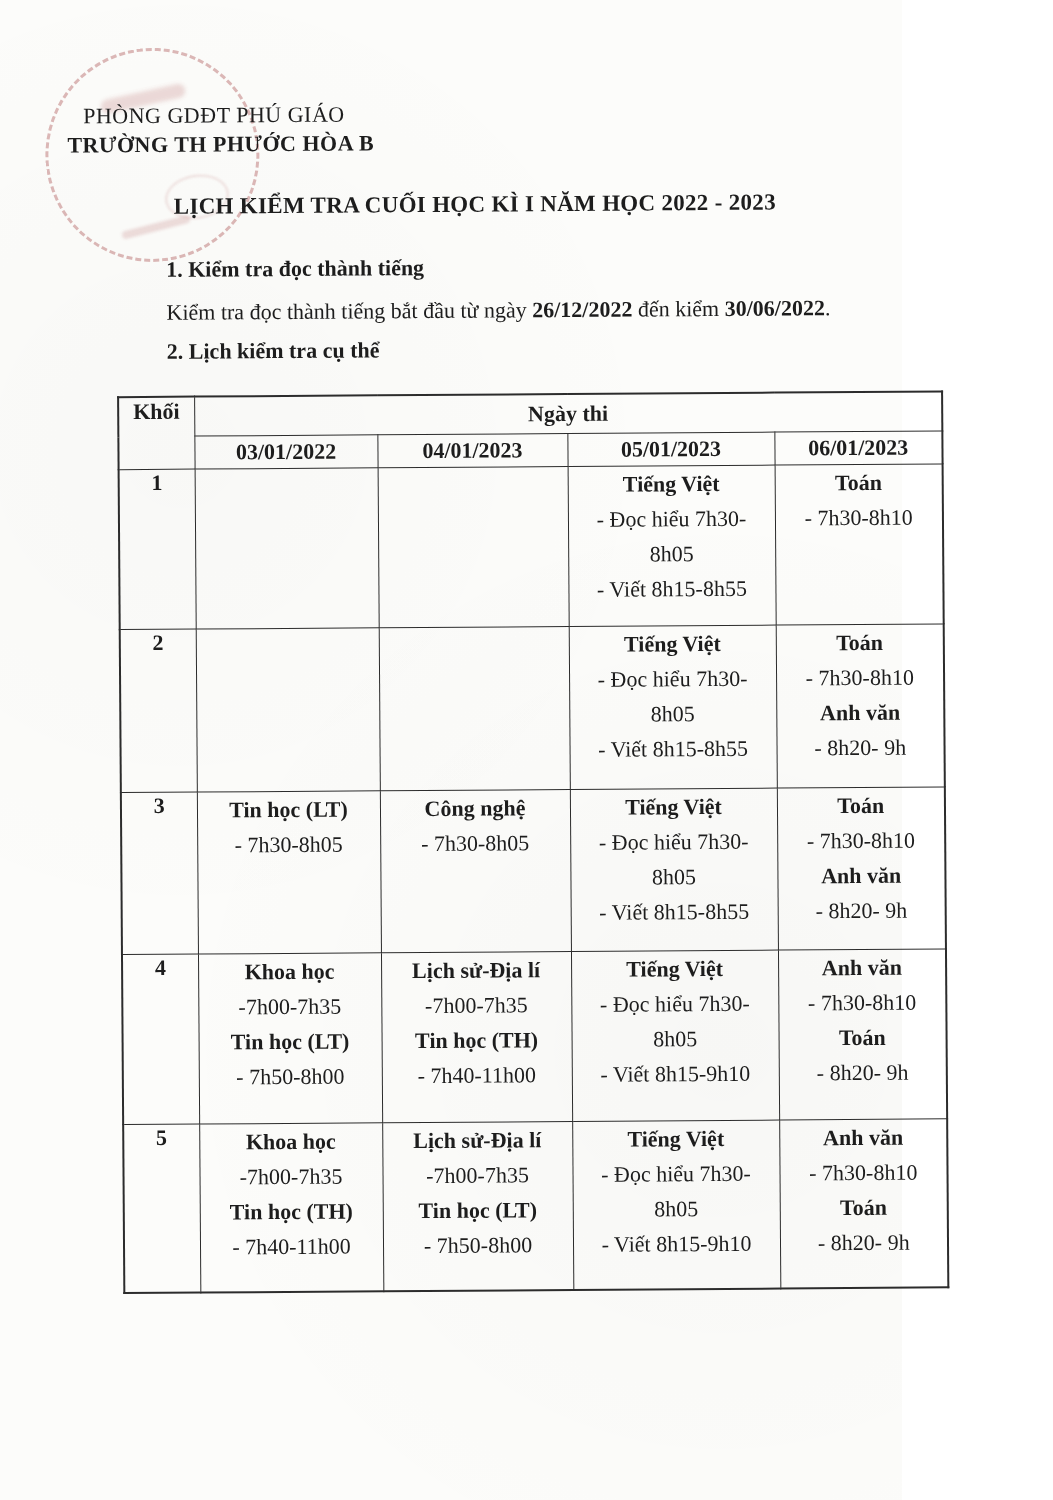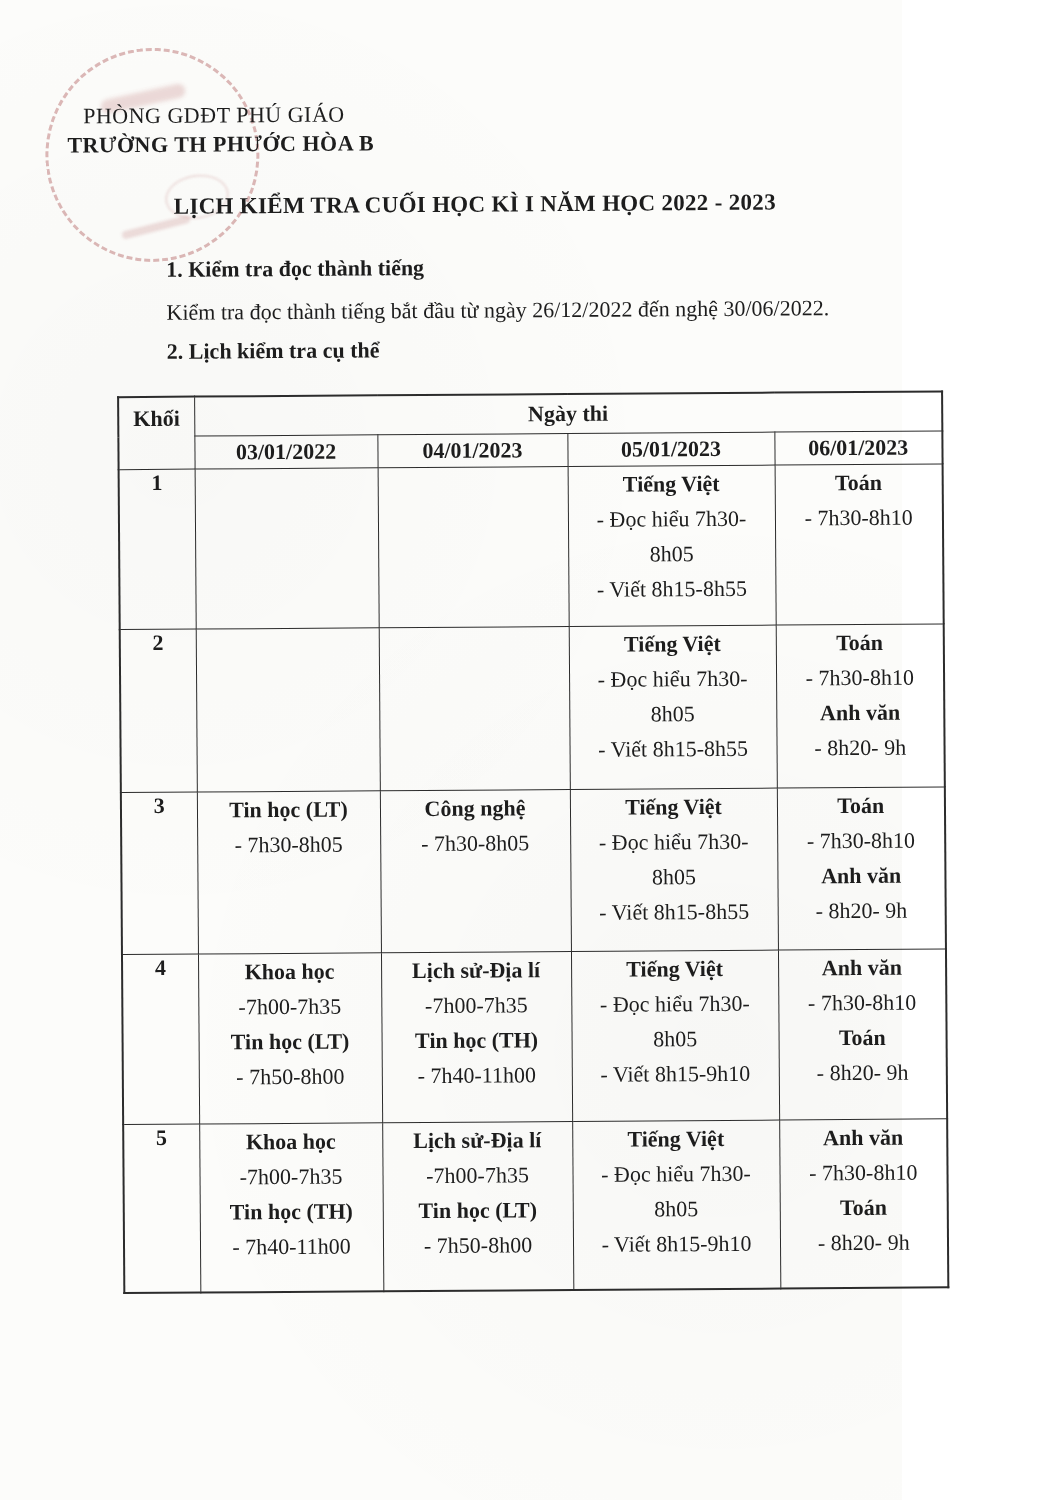--- a/index.html
+++ b/index.html
@@ -78,21 +78,21 @@
     font-size: 23px; font-weight: bold; letter-spacing: 0.3px;
   }
   .s1-heading {
     position: absolute; left: 172px; top: 257px;
     font-size: 22px; font-weight: bold;
   }
   .s1-body {
     position: absolute; left: 172px; top: 300px;
     font-size: 22px;
   }
-  .s1-body .b { font-weight: normal; }
+  .s1-body .b { font-weight: bold; }
   .s2-heading {
     position: absolute; left: 172px; top: 339px;
     font-size: 22px; font-weight: bold;
   }
 
   
   .sched-table {
     position: absolute; left: 122px; top: 396px;
     width: 824px;
     border-collapse: collapse;
@@ -100,21 +100,21 @@
     font-size: 22px;
   }
   .sched-table th, .sched-table td {
     border: 1.6px solid #2c2c2c;
     padding: 0;
     vertical-align: top;
     text-align: center;
   }
   .sched-table { border: 2.5px solid #2c2c2c; }
   .sched-table th { font-weight: bold; }
-  th.corner-th { vertical-align: top; padding-top: 8px; margin-left: 13px; }
+  th.corner-th { vertical-align: top; padding-top: 1px; margin-left: 13px; }
   th.group-th { height: 38px; vertical-align: middle; }
   tr.dates-row th { height: 32px; vertical-align: middle; font-size: 22px; }
   tbody td { padding-top: 7px; }
   tbody tr:nth-child(1) td { height: 159px; }
   tbody tr:nth-child(2) td { height: 162px; }
   tbody tr:nth-child(3) td { height: 161px; }
   tbody tr:nth-child(4) td { height: 169px; }
   tbody tr:nth-child(5) td { height: 167px; }
   .grade-cell { font-weight: bold; padding-top: 6px; }
   .cell-line { line-height: 35px; }
@@ -130,21 +130,21 @@
       <div class="stamp-smudge"></div>
     </div>
 
     <div class="org-line1">PHÒNG GDĐT PHÚ GIÁO</div>
     <div class="org-line2">TRƯỜNG TH PHƯỚC HÒA B</div>
 
     <div class="doc-title">LỊCH KIỂM TRA CUỐI HỌC KÌ I NĂM HỌC 2022 - 2023</div>
 
     <div class="s1-heading">1. Kiểm tra đọc thành tiếng</div>
 
-    <div class="s1-body"><span>Kiểm tra đọc thành tiếng bắt đầu từ ngày </span><span class="b">26/12/2022</span><span> đến nghệ </span><span class="b">30/06/2022</span><span>.</span></div>
+    <div class="s1-body"><span>Kiểm tra đọc thành tiếng bắt đầu từ ngày </span><span class="b">26/12/2022</span><span> đến kiểm </span><span class="b">30/06/2022</span><span>.</span></div>
 
     <div class="s2-heading">2. Lịch kiểm tra cụ thể</div>
 
     <table class="sched-table">
       <colgroup>
         <col style="width:76px">
         <col style="width:183px">
         <col style="width:190px">
         <col style="width:207px">
         <col style="width:168px">

